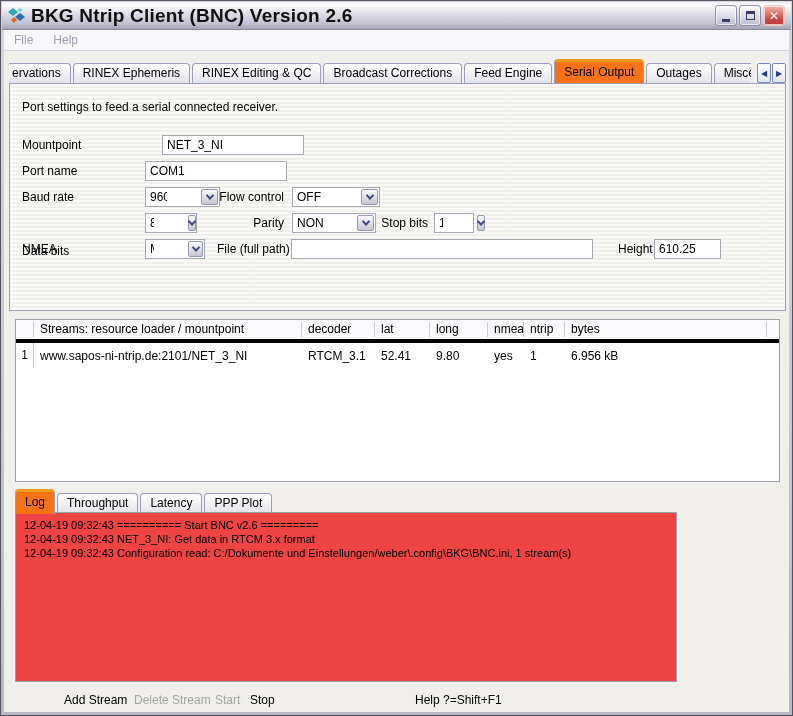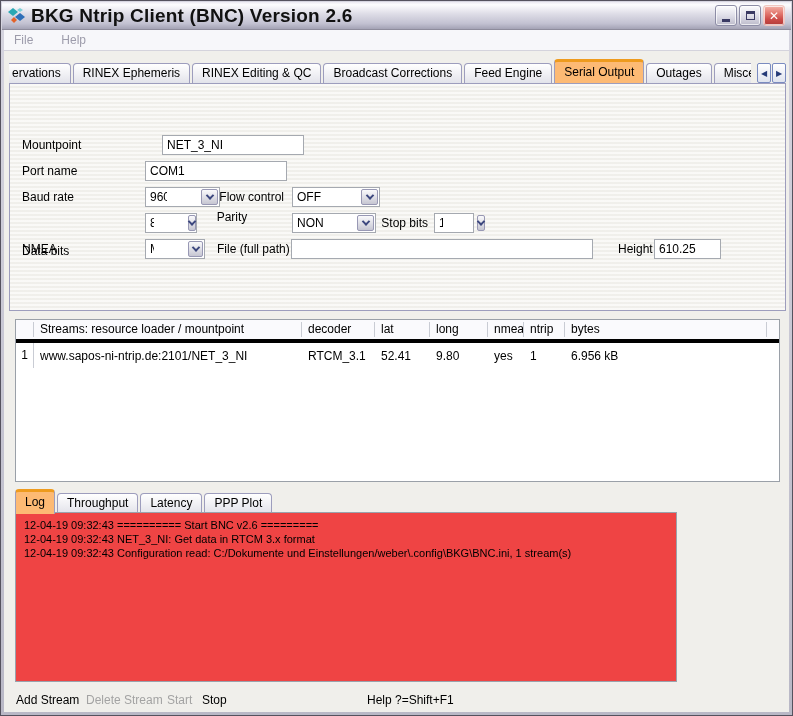--- a/index.html
+++ b/index.html
@@ -37,35 +37,35 @@
   .wbtn.close{
     border:1px solid #f0c8c2;
     background:linear-gradient(180deg,#f3b4aa 0%,#e2766d 40%,#cc4b48 70%,#b23a38 100%);
     color:#fff; font-weight:bold; font-size:12px;
   }
   
   .client{ position:absolute; left:3px; top:29px; right:3px; bottom:3px; background:#f0efeb; }
   .menubar{
     position:absolute; left:0; top:0; right:0; height:21px;
     background:#f7f7fa; border-bottom:1px solid #d4d3dc;
-    display:flex; align-items:center; gap:28px; padding:0 10px;
+    display:flex; align-items:center; gap:20px; padding:0 10px;
     color:#9d9cab;
   }
   
   .tabstrip{ position:absolute; left:5px; top:28px; width:777px; height:25px; display:flex; align-items:flex-end; }
   .tabs-scroll{ display:flex; align-items:flex-end; overflow:hidden; max-width:742px; }
   .tab{
     height:20px; line-height:19px; padding:0 9px; margin-right:2px; white-space:nowrap;
     border:1px solid #9d9dbd; border-bottom:none; border-radius:4px 4px 0 0;
     background:linear-gradient(180deg,#ffffff,#f0f0f4 55%,#e2e3ea);
   }
   .tab.clipped{ border-left:none; border-top-left-radius:0; padding-left:3px; }
   .tab.selected{
     height:25px; line-height:21px; margin-bottom:-1px; position:relative; z-index:3;
-    background:#fdba74; border-top:3px solid #ee9b1e; border-radius:4px 4px 0 0;
+    background:#f97316; border-top:3px solid #ee9b1e; border-radius:4px 4px 0 0;
   }
   .tab-arrows{ position:absolute; right:0; bottom:0; display:flex; gap:1px; }
   .arrow-btn{
     width:14px; height:20px; border:1px solid #7a8bc0; border-radius:2px;
     background:linear-gradient(180deg,#ffffff,#dfe3ee);
     display:flex; align-items:center; justify-content:center;
     font-size:8px; color:#253a78;
   }
   
   .panel{
@@ -109,21 +109,21 @@
   .trow .rownum{ border-right:1px solid #c9ccd4; text-align:center; height:100%; line-height:25px; padding:0; }
   
   .btabs{ position:absolute; left:11px; top:458px; height:25px; display:flex; align-items:flex-end; }
   .logpanel{
     position:absolute; left:11px; top:482px; width:662px; height:170px;
     border:1px solid #9aa2ac; background:#ef4444; padding:5px 8px; overflow:hidden;
   }
   .logline{ font-size:11px; line-height:14px; white-space:pre; color:#000; }
   
   .actionbar{ position:absolute; left:0; right:0; top:660px; height:22px; }
-  .abtn{ position:absolute; top:2px; height:16px; line-height:16px; cursor:default; }
+  .abtn{ position:absolute; top:2px; height:16px; line-height:16px; cursor:default;margin-left:48px; }
   .abtn.disabled{ color:#a3a3a3; }
 </style>
 </head>
 <body>
 
 <div class="window">
 
   <div class="titlebar">
     <span class="app-icon">
       <svg width="18" height="18" viewBox="0 0 18 18">
@@ -169,20 +169,21 @@
         <span class="arrow-btn">
             <span>◀</span>
           </span>
         <span class="arrow-btn">
             <span>▶</span>
           </span>
       </div>
     </div>
 
     <div class="panel">
+      <div class="desc">Port settings to feed a serial connected receiver.</div>
 
       <span class="flabel" style="left:12px; top:51px;">Mountpoint</span>
       <input class="txtinput" style="left: 152px; top: 51px; width: 142px;" value="NET_3_NI">
 
       <span class="flabel" style="left:12px; top:77px;">Port name</span>
       <input class="txtinput" style="left: 135px; top: 77px; width: 142px;" value="COM1">
 
       <span class="flabel" style="left:12px; top:103px;">Baud rate</span>
       <span class="combo" style="left:135px; top:103px; width:75px;">
         <span class="combo-value">9600</span>
@@ -198,21 +199,21 @@
           </span>
       </span>
 
       <span class="flabel" style="left:12px; top:129px;margin-top:28px;">Data bits</span>
       <span class="combo" style="left:135px; top:129px; width:52px;">
         <span class="combo-value">8</span>
         <span class="combo-btn">
             <span class="chev"></span>
           </span>
       </span>
-      <span class="flabel" style="left:170px; top:123px; width:104px; text-align:center;">Parity</span>
+      <span class="flabel" style="left:170px; top:129px; width:104px; text-align:right;">Parity</span>
       <span class="combo" style="left:282px; top:129px; width:84px;">
         <span class="combo-value">NONE</span>
         <span class="combo-btn">
             <span class="chev"></span>
           </span>
       </span>
       <span class="flabel" style="left:340px; top:129px; width:78px; text-align:right;">Stop bits</span>
       <span class="combo" style="left:424px; top:129px; width:40px;">
         <span class="combo-value">1</span>
         <span class="combo-btn">

